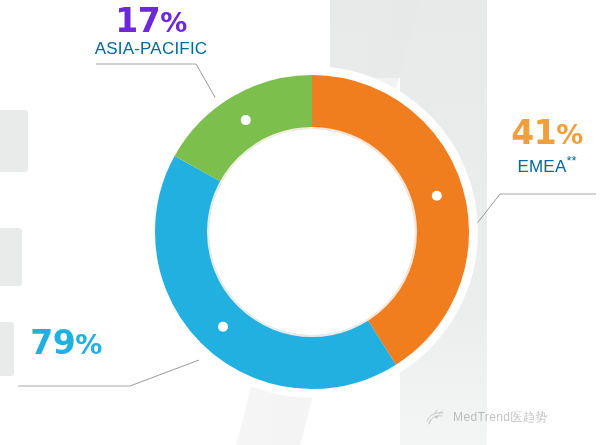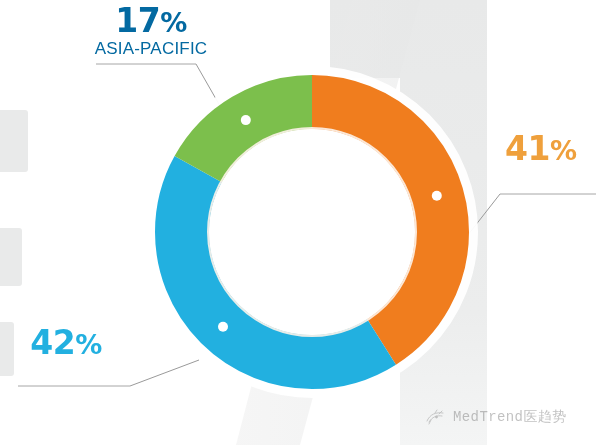--- a/index.html
+++ b/index.html
@@ -33,35 +33,35 @@
   .region{
     font-size:17px;
     color:#0369a1;
     letter-spacing:0.2px;
     line-height:20px;
     font-family:"Liberation Sans", sans-serif;
   }
   .region .stars{font-size:13px;vertical-align:super;letter-spacing:0;}
 
   #callout-asia{left:94px;top:4px;text-align:center;width:114px;}
-  #callout-asia .pct{color:#0369a1;}
-  #callout-emea{left:505px;top:132px;text-align:left;width:84px;}
+  #callout-asia .pct{color:#6d28d9;}
+  #callout-emea{left:505px;top:116px;text-align:center;width:84px;}
   #callout-emea .pct{color:#EFA03C;}
   #callout-americas{left:14px;top:326px;text-align:center;width:104px;}
   #callout-americas .pct{color:#22B0E0;}
 
   
   #watermark{
     position:absolute;left:424px;top:408px;
     display:flex;align-items:center;gap:7px;
     opacity:.42;
   }
   #watermark .wm-text{
-    font-size:14px;color:#6e6e6e;letter-spacing:.4px;
-    font-family:Liberation Mono, monospace;
+    font-size:12px;color:#6e6e6e;letter-spacing:.4px;
+    font-family:Liberation Sans, sans-serif;
   }
 </style>
 </head>
 <body>
 
 <div id="stage">
 
   <svg class="bg-layer" viewBox="0 0 606 445" width="606" height="445" aria-hidden="true">
     <defs>
       <linearGradient id="bandFade" x1="0" y1="0" x2="0" y2="1">
@@ -133,24 +133,25 @@
     </svg>
   </div>
 
   <div class="callout" id="callout-asia">
     <div class="pct"><span>17</span><span class="sym">%</span></div>
     <div class="region">ASIA-PACIFIC</div>
   </div>
 
   <div class="callout" id="callout-emea">
     <div class="pct"><span>41</span><span class="sym">%</span></div>
+    <div class="region"><span>EMEA</span><span class="stars">**</span></div>
   </div>
 
   <div class="callout" id="callout-americas">
-    <div class="pct"><span>42</span><span class="sym">%</span></div>
+    <div class="pct"><span>79</span><span class="sym">%</span></div>
   </div>
 
   <div id="watermark">
     <svg width="22" height="18" viewBox="0 0 22 18">
       <g stroke="#7b7b7b" stroke-width="0.9" fill="none" stroke-linecap="round">
         <path d="M3 13 C6 6, 12 4, 19 5"></path>
         <path d="M5 14 C8 9, 13 7, 18 8"></path>
         <path d="M11 5 L13 2"></path>
         <path d="M15 6 L18 3"></path>
         <path d="M7 12 L5 16"></path>

